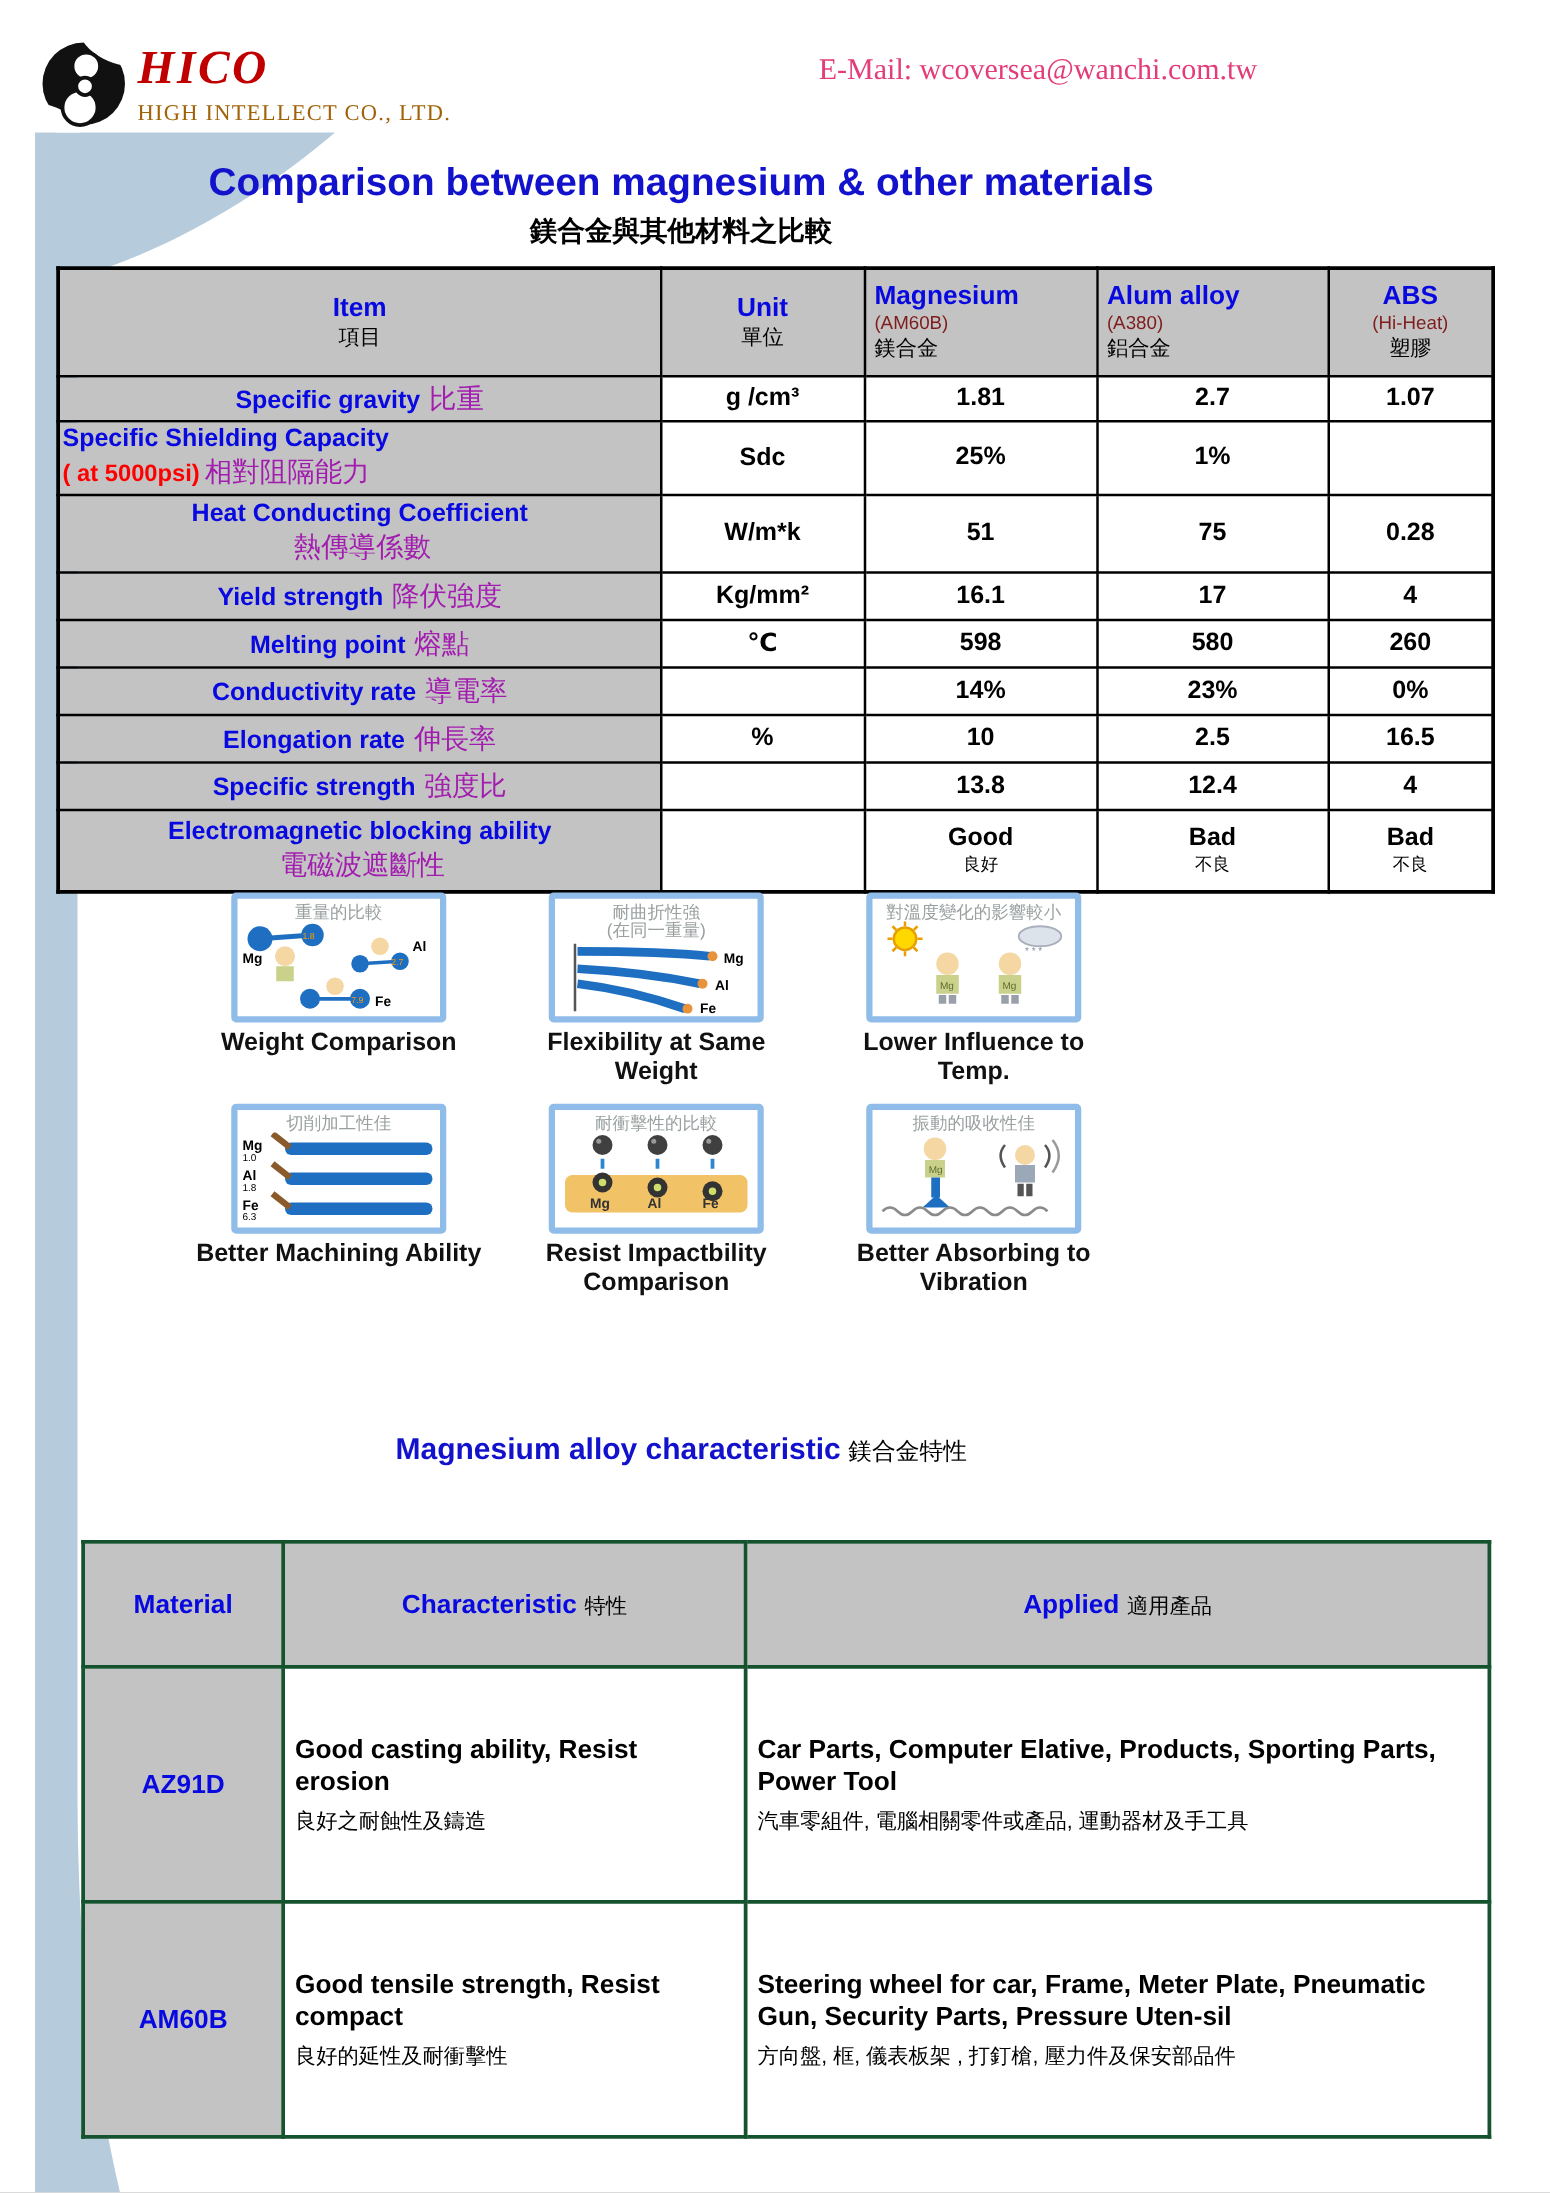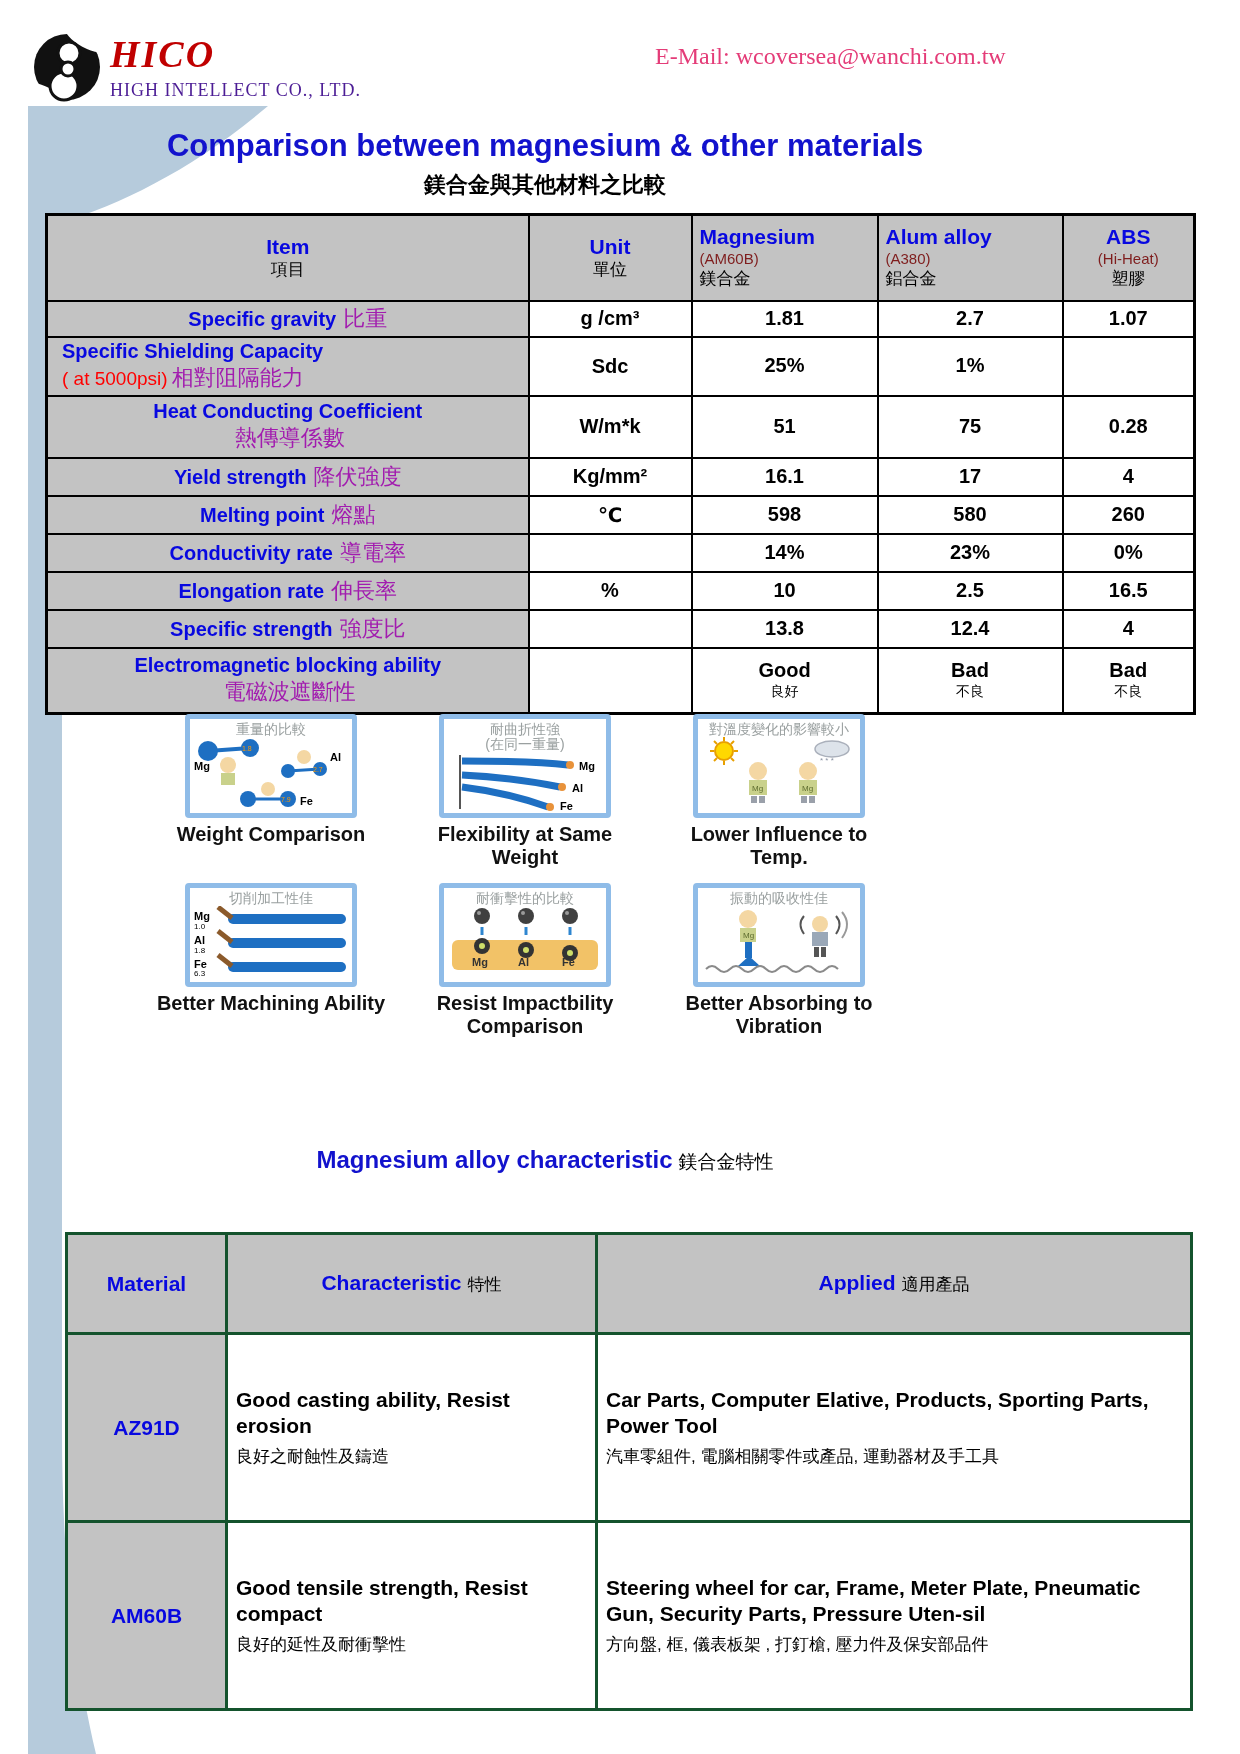--- a/index.html
+++ b/index.html
@@ -11,21 +11,21 @@
   .ribbon{position:absolute;left:0;top:0;z-index:0;}
 
   .content{position:relative;z-index:1;}
 
   
   .logo-wrap{position:absolute;left:28px;top:26px;width:420px;}
   .logo-mark{position:absolute;left:2px;top:2px;}
   .logo-text{position:absolute;left:82px;top:6px;font-family:"Liberation Serif","DejaVu Serif",serif;
              font-style:italic;font-weight:bold;font-size:38px;color:#c00000;letter-spacing:2px;}
   .logo-sub{position:absolute;left:82px;top:54px;font-family:"Liberation Serif","DejaVu Serif",serif;
-            font-size:18px;color:#4c1d95;letter-spacing:1px;}
+            font-size:18px;color:#a16207;letter-spacing:1px;}
   .contact{position:absolute;left:655px;top:40px;width:520px;
            font-family:"Liberation Serif","DejaVu Serif",serif;font-size:24px;line-height:1.35;}
   .url{color:#2222bb;}
   .email{color:#e43c78;}
 
   
   .title-block{position:absolute;left:45px;top:128px;width:1000px;text-align:center;}
   .title-en{font-size:31px;font-weight:bold;color:#1212cd;}
   .title-zh{margin-top:6px;font-family:"Liberation Serif","DejaVu Serif",serif;
             font-weight:bold;font-size:22px;color:#000;}
@@ -34,23 +34,23 @@
   .t1{position:absolute;left:45px;top:213px;width:1148px;border-collapse:collapse;table-layout:fixed;}
   .t1 td{border:2px solid #000;padding:2px 4px;overflow:hidden;}
   .t1{border:3px solid #000;}
   .g{background:#c3c3c3;}
   .hd{text-align:center;vertical-align:middle;}
   .hd.leftal{text-align:left;padding-left:7px;}
   .h-en{color:#0808e0;font-weight:bold;font-size:21px;line-height:1.2;}
   .h-red{color:#7f1d1d;font-size:15px;line-height:1.25;}
   .h-zh{color:#000;font-size:17px;line-height:1.35;}
   .item{text-align:center;vertical-align:middle;}
-  .item.leftal{text-align:left;padding-left:14px;}
+  .item.leftal{text-align:left;padding-left:2px;}
   .lbl-en{color:#0808e0;font-weight:bold;font-size:20px;}
-  .lbl-red{color:#ff0000;font-size:19px;}
+  .lbl-red{color:#ff0000;font-size:19px;font-weight:bold;}
   .lbl-zh{color:#a21caf;font-size:22px;margin-left:7px;}
   .l2 .lbl-zh{margin-left:4px;}
   .unit,.val{background:#fff;text-align:center;vertical-align:middle;
              font-weight:bold;font-size:20px;color:#000000;}
   .v-zh{font-weight:normal;font-size:14px;margin-top:1px;}
   .r-h{height:86px;} .r0{height:36px;} .r1{height:58px;} .r2{height:62px;}
   .r3{height:38px;} .r4{height:38px;} .r5{height:38px;} .r6{height:38px;}
   .r7{height:38px;} .r8{height:66px;}
 
   

